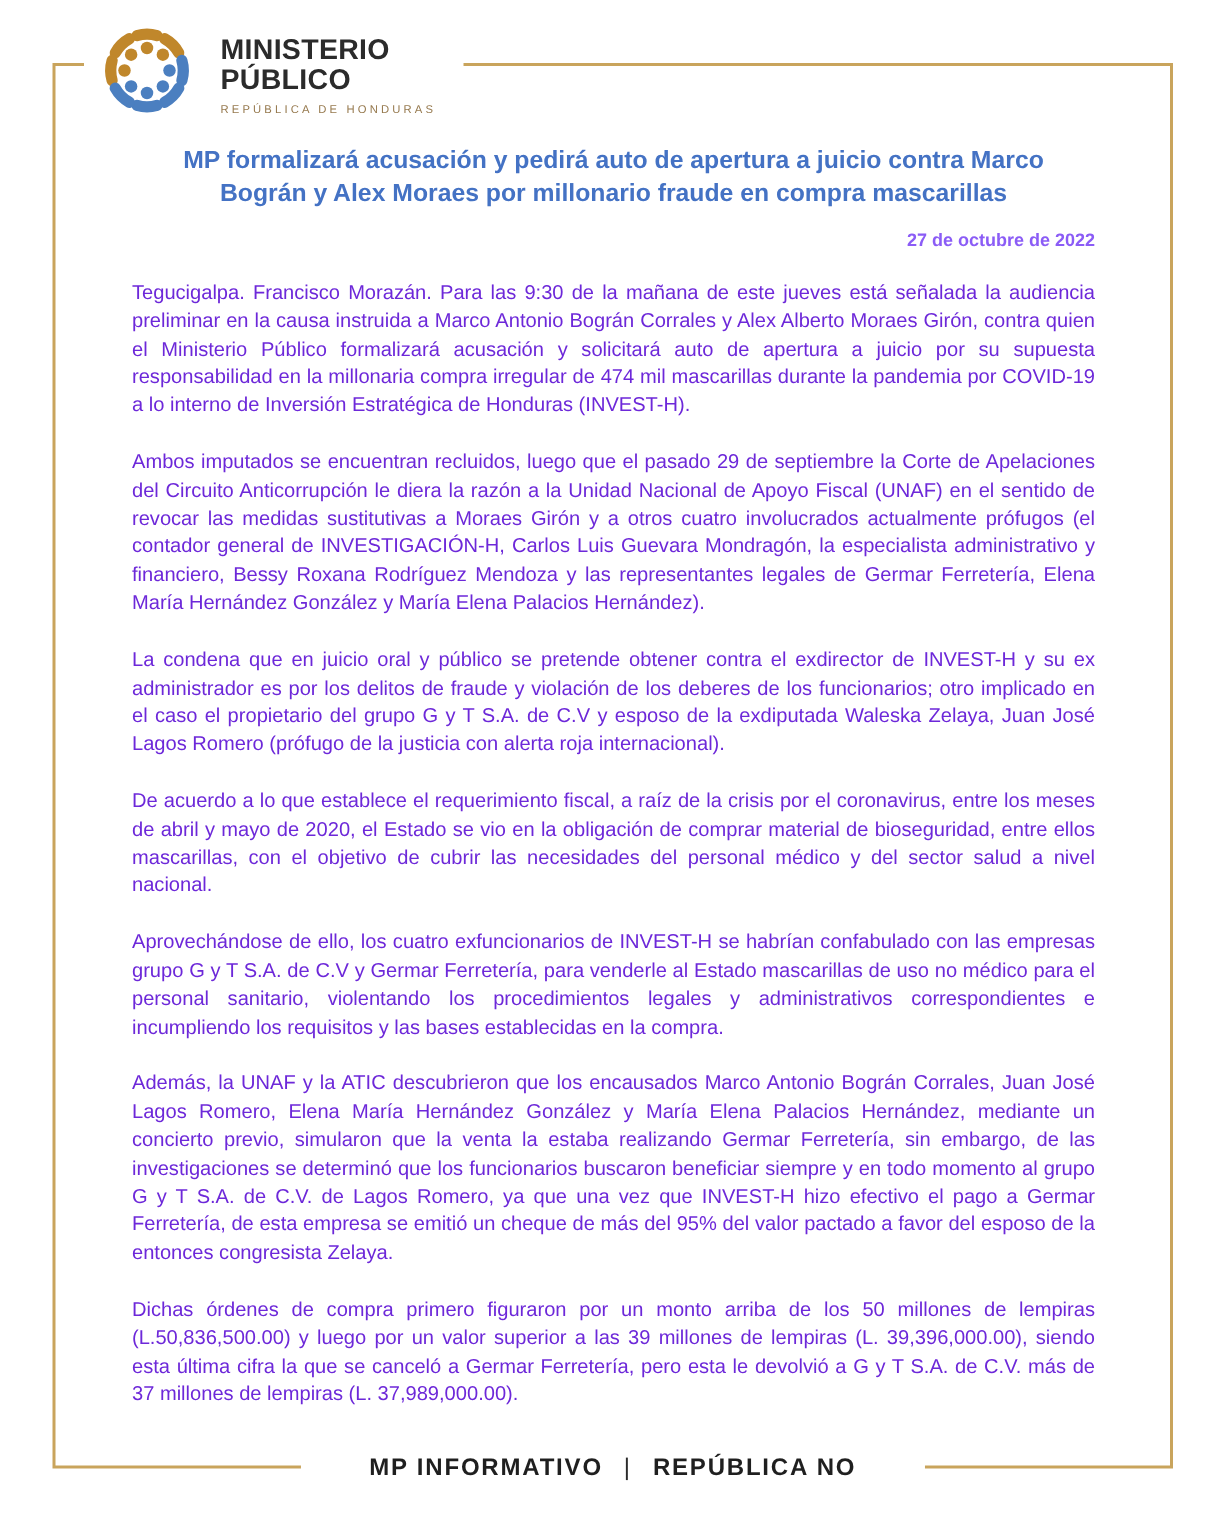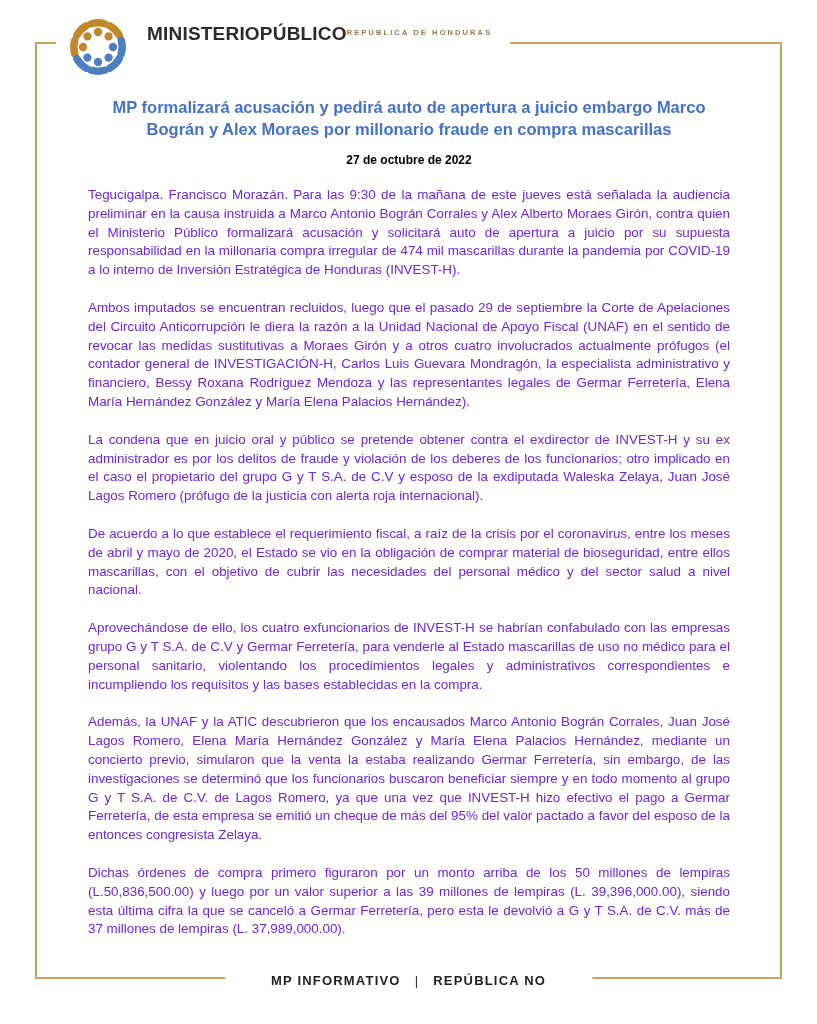--- a/index.html
+++ b/index.html
@@ -22,28 +22,28 @@
     position:absolute;
     left:56px;top:8px;
     z-index:2;
     background:#ffffff;
     display:flex;
     align-items:flex-start;
     gap:13px;
     padding:4px 18px 6px 6px;
   }
   .logo-mark{width:72px;height:70px;flex:0 0 auto;}
-  .logo-text{display:flex;padding-top:12px;}
+  .logo-text{display:flex;flex-direction:column;padding-top:12px;}
   .logo-title{
     font-size:19px;font-weight:700;line-height:20px;
     color:#2b2b2b;letter-spacing:.2px;
   }
   .logo-subtitle{
     margin-top:4px;
-    font-size:7.5px;font-weight:700;
+    font-size:7.5px;font-weight:400;
     letter-spacing:2.1px;
     color:#97severalpx;
     color:#96794e;
     white-space:nowrap;
   }
   
   .content{
     position:absolute;
     left:88px;width:642px;top:0;
     z-index:2;
@@ -52,42 +52,42 @@
     margin:96px auto 0 auto;
     max-width:628px;
     text-align:center;
     color:#4472C4;
     font-size:16.5px;
     font-weight:700;
     line-height:22px;
   }
   .article-date{
     margin-top:13px;
-    text-align:center;
+    text-align:right;
     font-size:12px;
     font-weight:700;
-    color:#000000;
+    color:#8b5cf6;
   }
   .article-body p{
     margin:19px 0 0 0;
     font-size:13.4px;
     line-height:18.8px;
     text-align:justify;
     color:#6d28d9;
   }
   
   .footer-label{
     position:absolute;
     left:50%;bottom:26px;
     transform:translateX(-50%);
     z-index:2;
     background:#ffffff;
     padding:10px 46px;
     white-space:nowrap;
-    font-size:13px;
+    font-size:16px;
     font-weight:700;
     letter-spacing:1.2px;
     color:#1f1f1f;
     display:flex;align-items:center;
   }
   .footer-label .sep{
     font-weight:400;
     margin:0 14px;
     color:#2b2b2b;
   }
@@ -123,21 +123,21 @@
       </g>
     </svg>
     <div class="logo-text">
       <span class="logo-title">MINISTERIO</span>
       <span class="logo-title">PÚBLICO</span>
       <span class="logo-subtitle">REPÚBLICA DE HONDURAS</span>
     </div>
   </div>
 
   <div class="content">
-    <h1 class="article-title">MP formalizará acusación y pedirá auto de apertura a juicio embargo Marco Bográn y Alex Moraes por millonario fraude en compra mascarillas</h1>
+    <h1 class="article-title">MP formalizará acusación y pedirá auto de apertura a juicio contra Marco Bográn y Alex Moraes por millonario fraude en compra mascarillas</h1>
     <div class="article-date">27 de octubre de 2022</div>
     <div class="article-body">
       <p>Tegucigalpa. Francisco Morazán. Para las 9:30 de la mañana de este jueves está señalada la audiencia preliminar en la causa instruida a Marco Antonio Bográn Corrales y Alex Alberto Moraes Girón, contra quien el Ministerio Público formalizará acusación y solicitará auto de apertura a juicio por su supuesta responsabilidad en la millonaria compra irregular de 474 mil mascarillas durante la pandemia por COVID-19 a lo interno de Inversión Estratégica de Honduras (INVEST-H).</p>
       <p>Ambos imputados se encuentran recluidos, luego que el pasado 29 de septiembre la Corte de Apelaciones del Circuito Anticorrupción le diera la razón a la Unidad Nacional de Apoyo Fiscal (UNAF) en el sentido de revocar las medidas sustitutivas a Moraes Girón y a otros cuatro involucrados actualmente prófugos (el contador general de INVESTIGACIÓN-H, Carlos Luis Guevara Mondragón, la especialista administrativo y financiero, Bessy Roxana Rodríguez Mendoza y las representantes legales de Germar Ferretería,  Elena María Hernández González y María Elena Palacios Hernández).</p>
       <p>La condena que en juicio oral y público se pretende obtener contra el exdirector de INVEST-H y su ex administrador es por los delitos de fraude y violación de los deberes de los funcionarios; otro implicado en el caso el propietario del grupo G y T S.A. de C.V y esposo de la exdiputada Waleska Zelaya, Juan José Lagos Romero (prófugo de la justicia con alerta roja internacional).</p>
       <p>De acuerdo a lo que establece el requerimiento fiscal, a raíz de la crisis por el coronavirus, entre los meses de abril y mayo de 2020, el Estado se vio en la obligación de comprar material de bioseguridad, entre ellos mascarillas, con el objetivo de cubrir las necesidades del personal médico y del sector salud a nivel nacional.</p>
       <p>Aprovechándose de ello, los cuatro exfuncionarios de INVEST-H se habrían confabulado con las empresas grupo G y T S.A. de C.V y Germar Ferretería, para venderle al Estado mascarillas de uso no médico para el personal sanitario, violentando los procedimientos legales y administrativos correspondientes e incumpliendo los requisitos y las bases establecidas en la compra.</p>
       <p>Además, la UNAF y la ATIC descubrieron que los encausados Marco Antonio Bográn Corrales, Juan José Lagos Romero, Elena María Hernández González y María Elena Palacios Hernández, mediante un concierto previo, simularon que la venta la estaba realizando Germar Ferretería, sin embargo, de las investigaciones se determinó que los funcionarios buscaron beneficiar siempre y en todo momento al grupo G y T S.A. de C.V. de Lagos Romero, ya que una vez que INVEST-H hizo efectivo el pago a Germar Ferretería, de esta empresa se emitió un cheque de más del 95% del valor pactado a favor del esposo de la entonces congresista Zelaya.</p>
       <p>Dichas órdenes de compra primero figuraron por un monto arriba de los 50 millones de lempiras (L.50,836,500.00) y luego por un valor superior a las 39 millones de lempiras (L. 39,396,000.00), siendo esta última cifra la que se canceló a Germar Ferretería, pero esta le devolvió a G y T S.A. de C.V. más de 37 millones de lempiras (L. 37,989,000.00).</p>
     </div>

